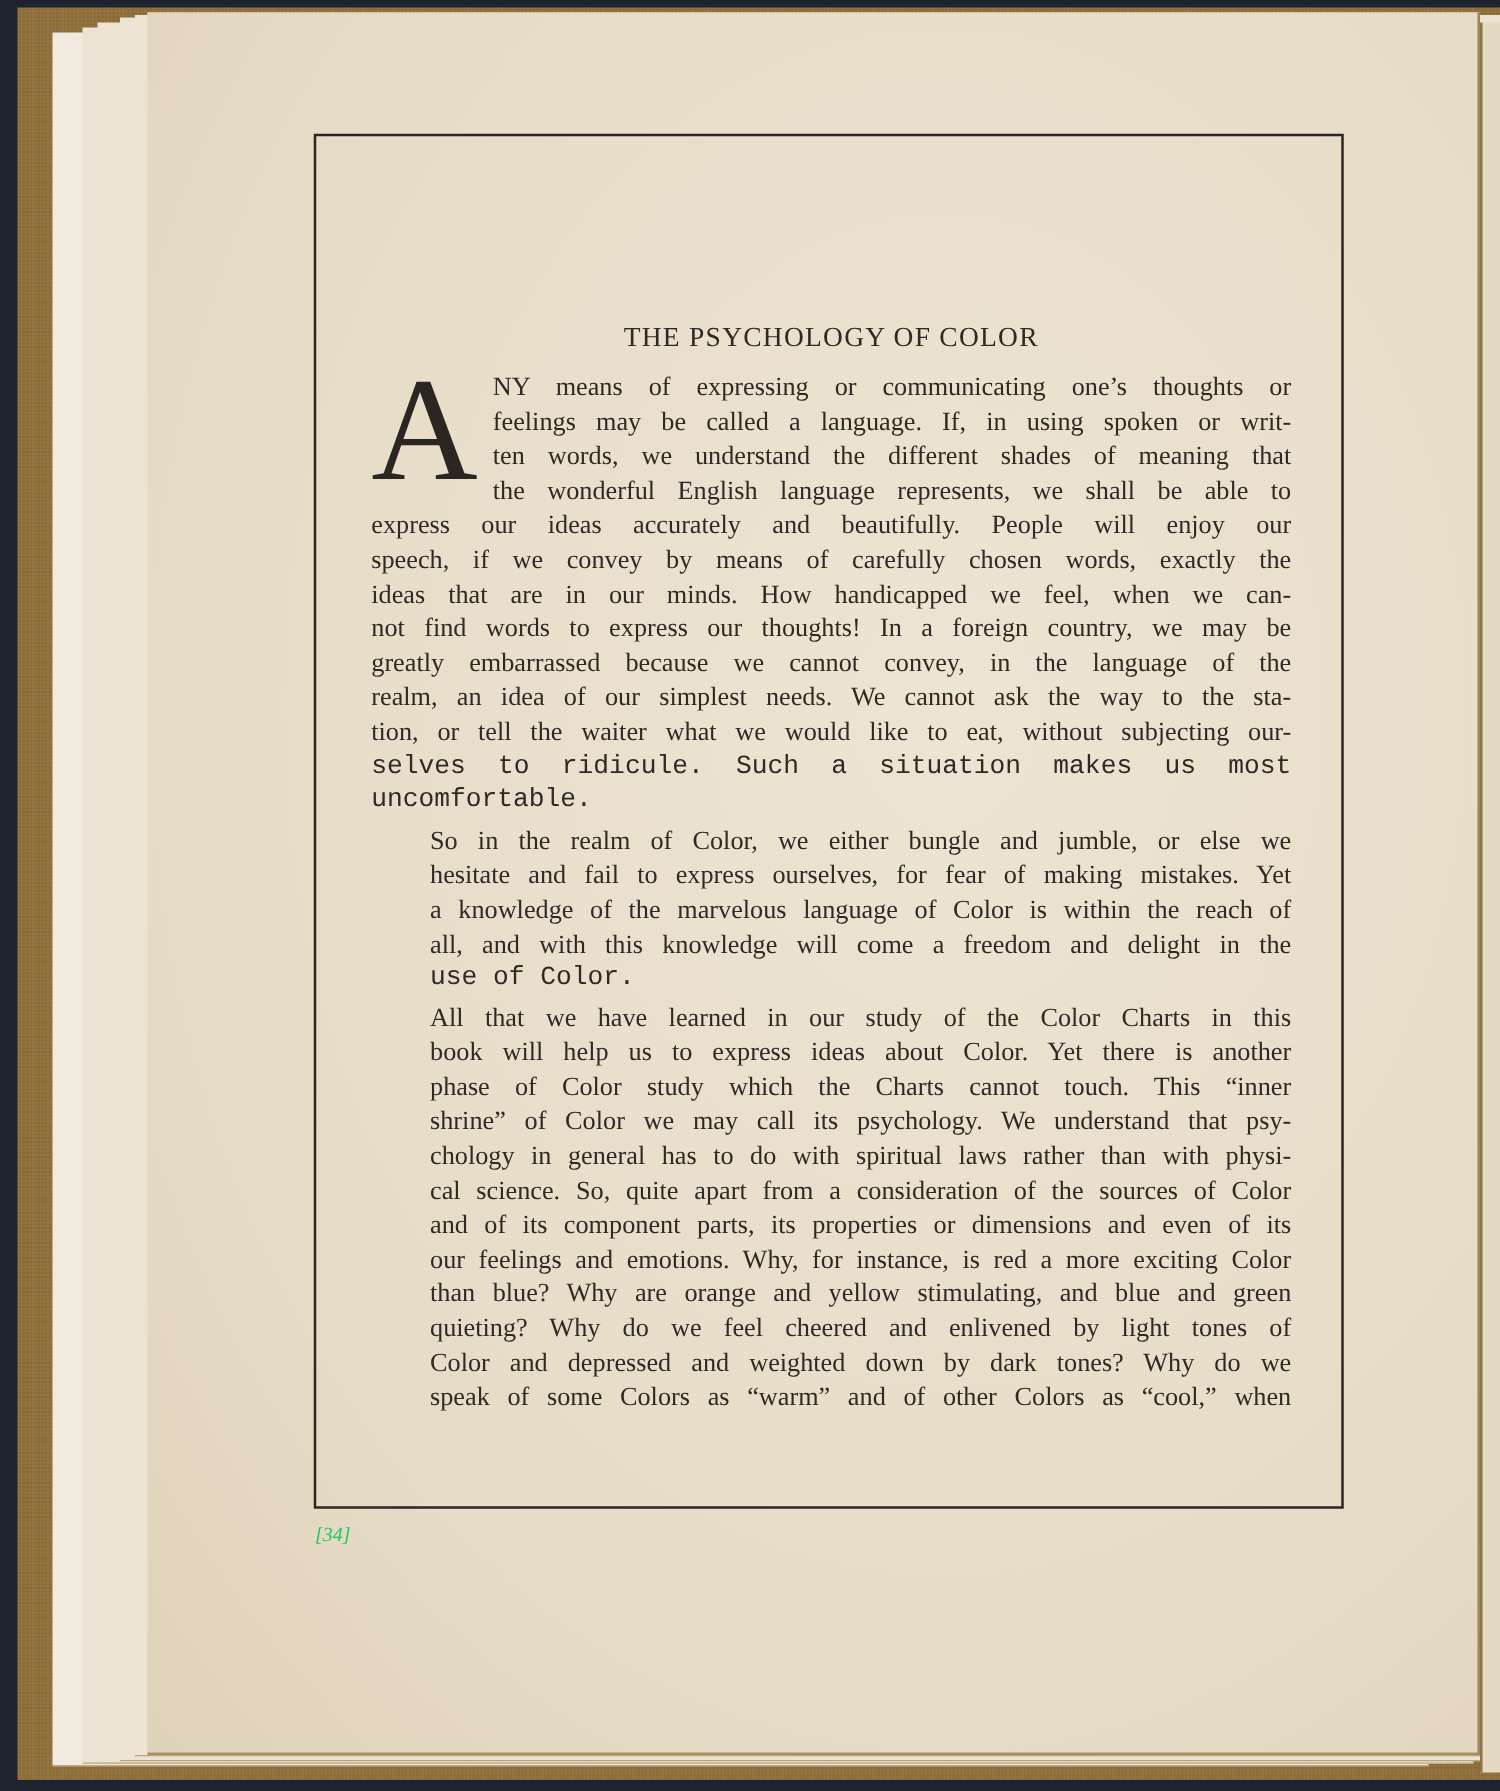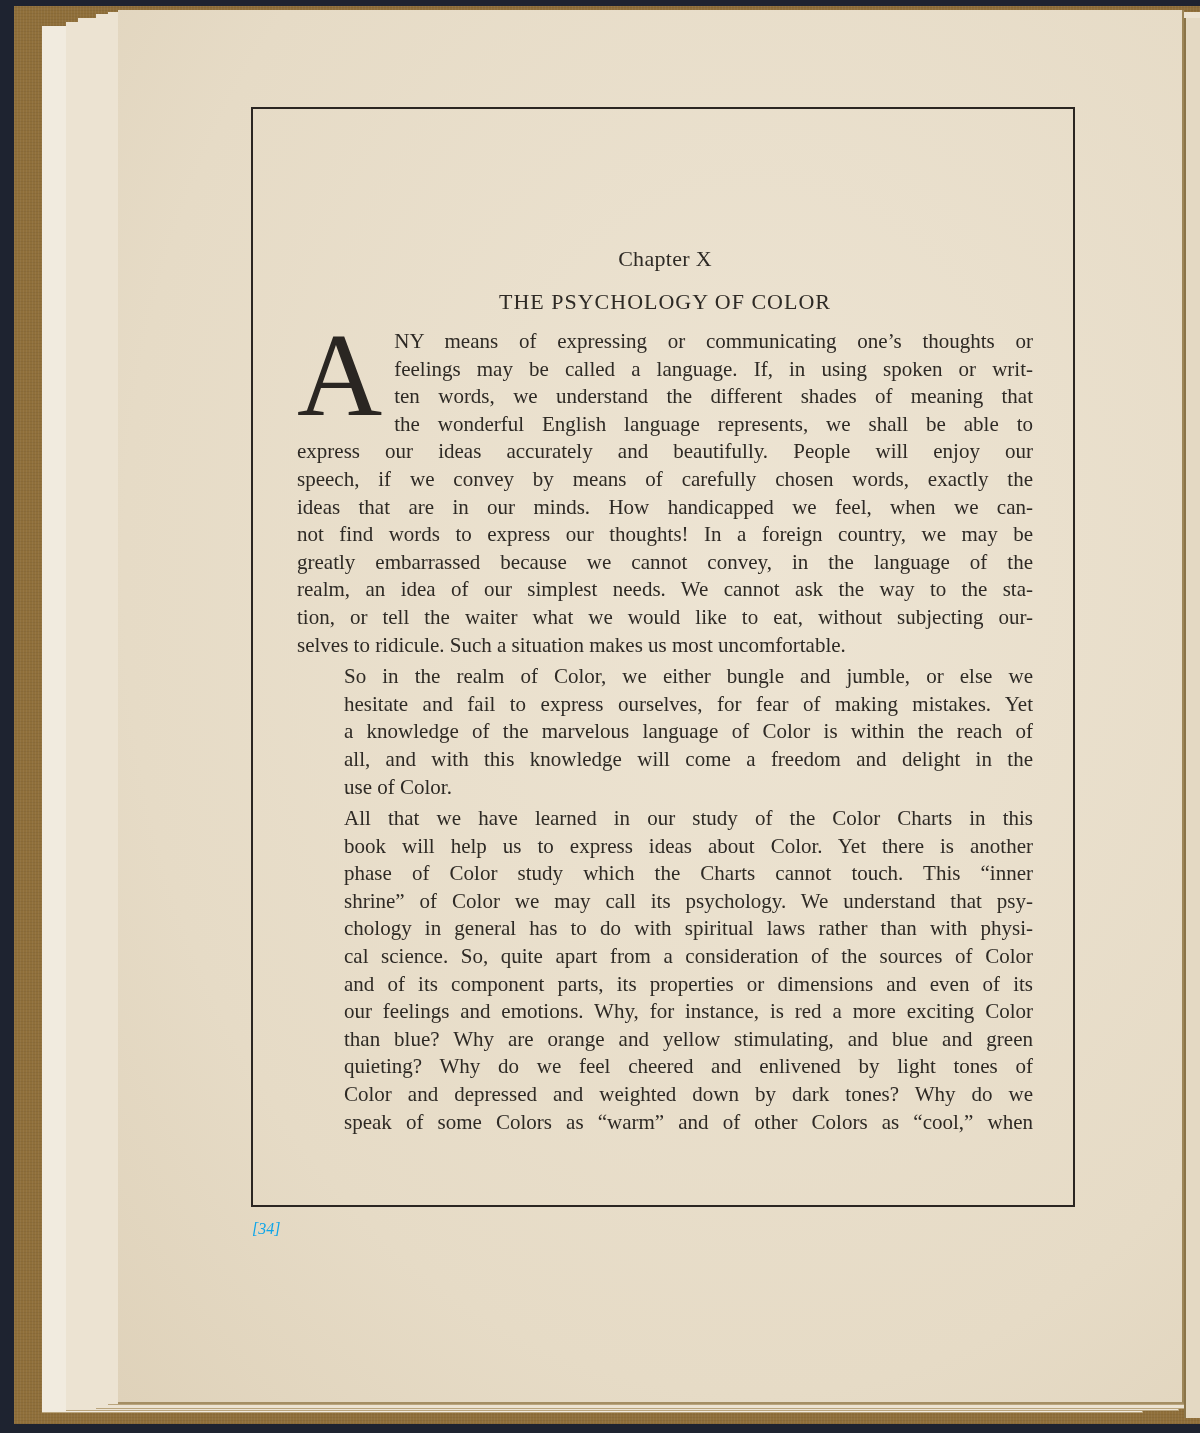--- a/index.html
+++ b/index.html
@@ -53,41 +53,40 @@
     font-size: 21px; line-height: 27.6px; text-align: justify; margin-top: 13px;
   }
   .para { margin: 0; }
   .para + .para { margin-top: 4px; }
   .indent { text-indent: 47px; }
   .dropcap {
     float: left; font-size: 118px; line-height: 88px; height: 86px; margin: 4px 12px 0 0;
     font-family: "Liberation Serif", "DejaVu Serif", serif; color: #2a2622;
   }
   .page-number {
-    position: absolute; left: 252px; top: 1220px; font-size: 16px; color: #0ea5e9; font-style: italic;
+    position: absolute; left: 252px; top: 1220px; font-size: 16px; color: #22c55e; font-style: italic;
   }
   .line { display: block; text-align-last: justify; }
-  .line.last { text-align-last: left; }
+  .line.last { text-align-last: left; font-family: Liberation Mono, monospace; }
 </style>
 </head>
 <body>
 
 <div class="cover"></div>
 <div class="leaf leaf1"></div>
 <div class="leaf leaf2"></div>
 <div class="leaf leaf3"></div>
 <div class="leaf leaf4"></div>
 <div class="leaf leaf5"></div>
 <div class="page"></div>
 <div class="rightleaf"></div>
 
 <div class="frame"></div>
 
 <div class="text-area">
-  <div class="chapter-num">Chapter X</div>
   <div class="chapter-title">THE PSYCHOLOGY OF COLOR</div>
 
   <div class="body-text">
     <div class="para">
       <span class="dropcap">A</span>
       <span id="p1"><span class="line">NY means of expressing or communicating one’s thoughts or</span><span class="line">feelings may be called a language. If, in using spoken or writ-</span><span class="line">ten words, we understand the different shades of meaning that</span><span class="line">the wonderful English language represents, we shall be able to</span><span class="line">express our ideas accurately and beautifully. People will enjoy our</span><span class="line">speech, if we convey by means of carefully chosen words, exactly the</span><span class="line">ideas that are in our minds. How handicapped we feel, when we can-</span><span class="line">not find words to express our thoughts! In a foreign country, we may be</span><span class="line">greatly embarrassed because we cannot convey, in the language of the</span><span class="line">realm, an idea of our simplest needs. We cannot ask the way to the sta-</span><span class="line">tion, or tell the waiter what we would like to eat, without subjecting our-</span><span class="line last">selves to ridicule. Such a situation makes us most uncomfortable.</span></span>
     </div>
     <div class="para indent">
       <span id="p2"><span class="line">So in the realm of Color, we either bungle and jumble, or else we</span><span class="line">hesitate and fail to express ourselves, for fear of making mistakes. Yet</span><span class="line">a knowledge of the marvelous language of Color is within the reach of</span><span class="line">all, and with this knowledge will come a freedom and delight in the</span><span class="line last">use of Color.</span></span>
     </div>

